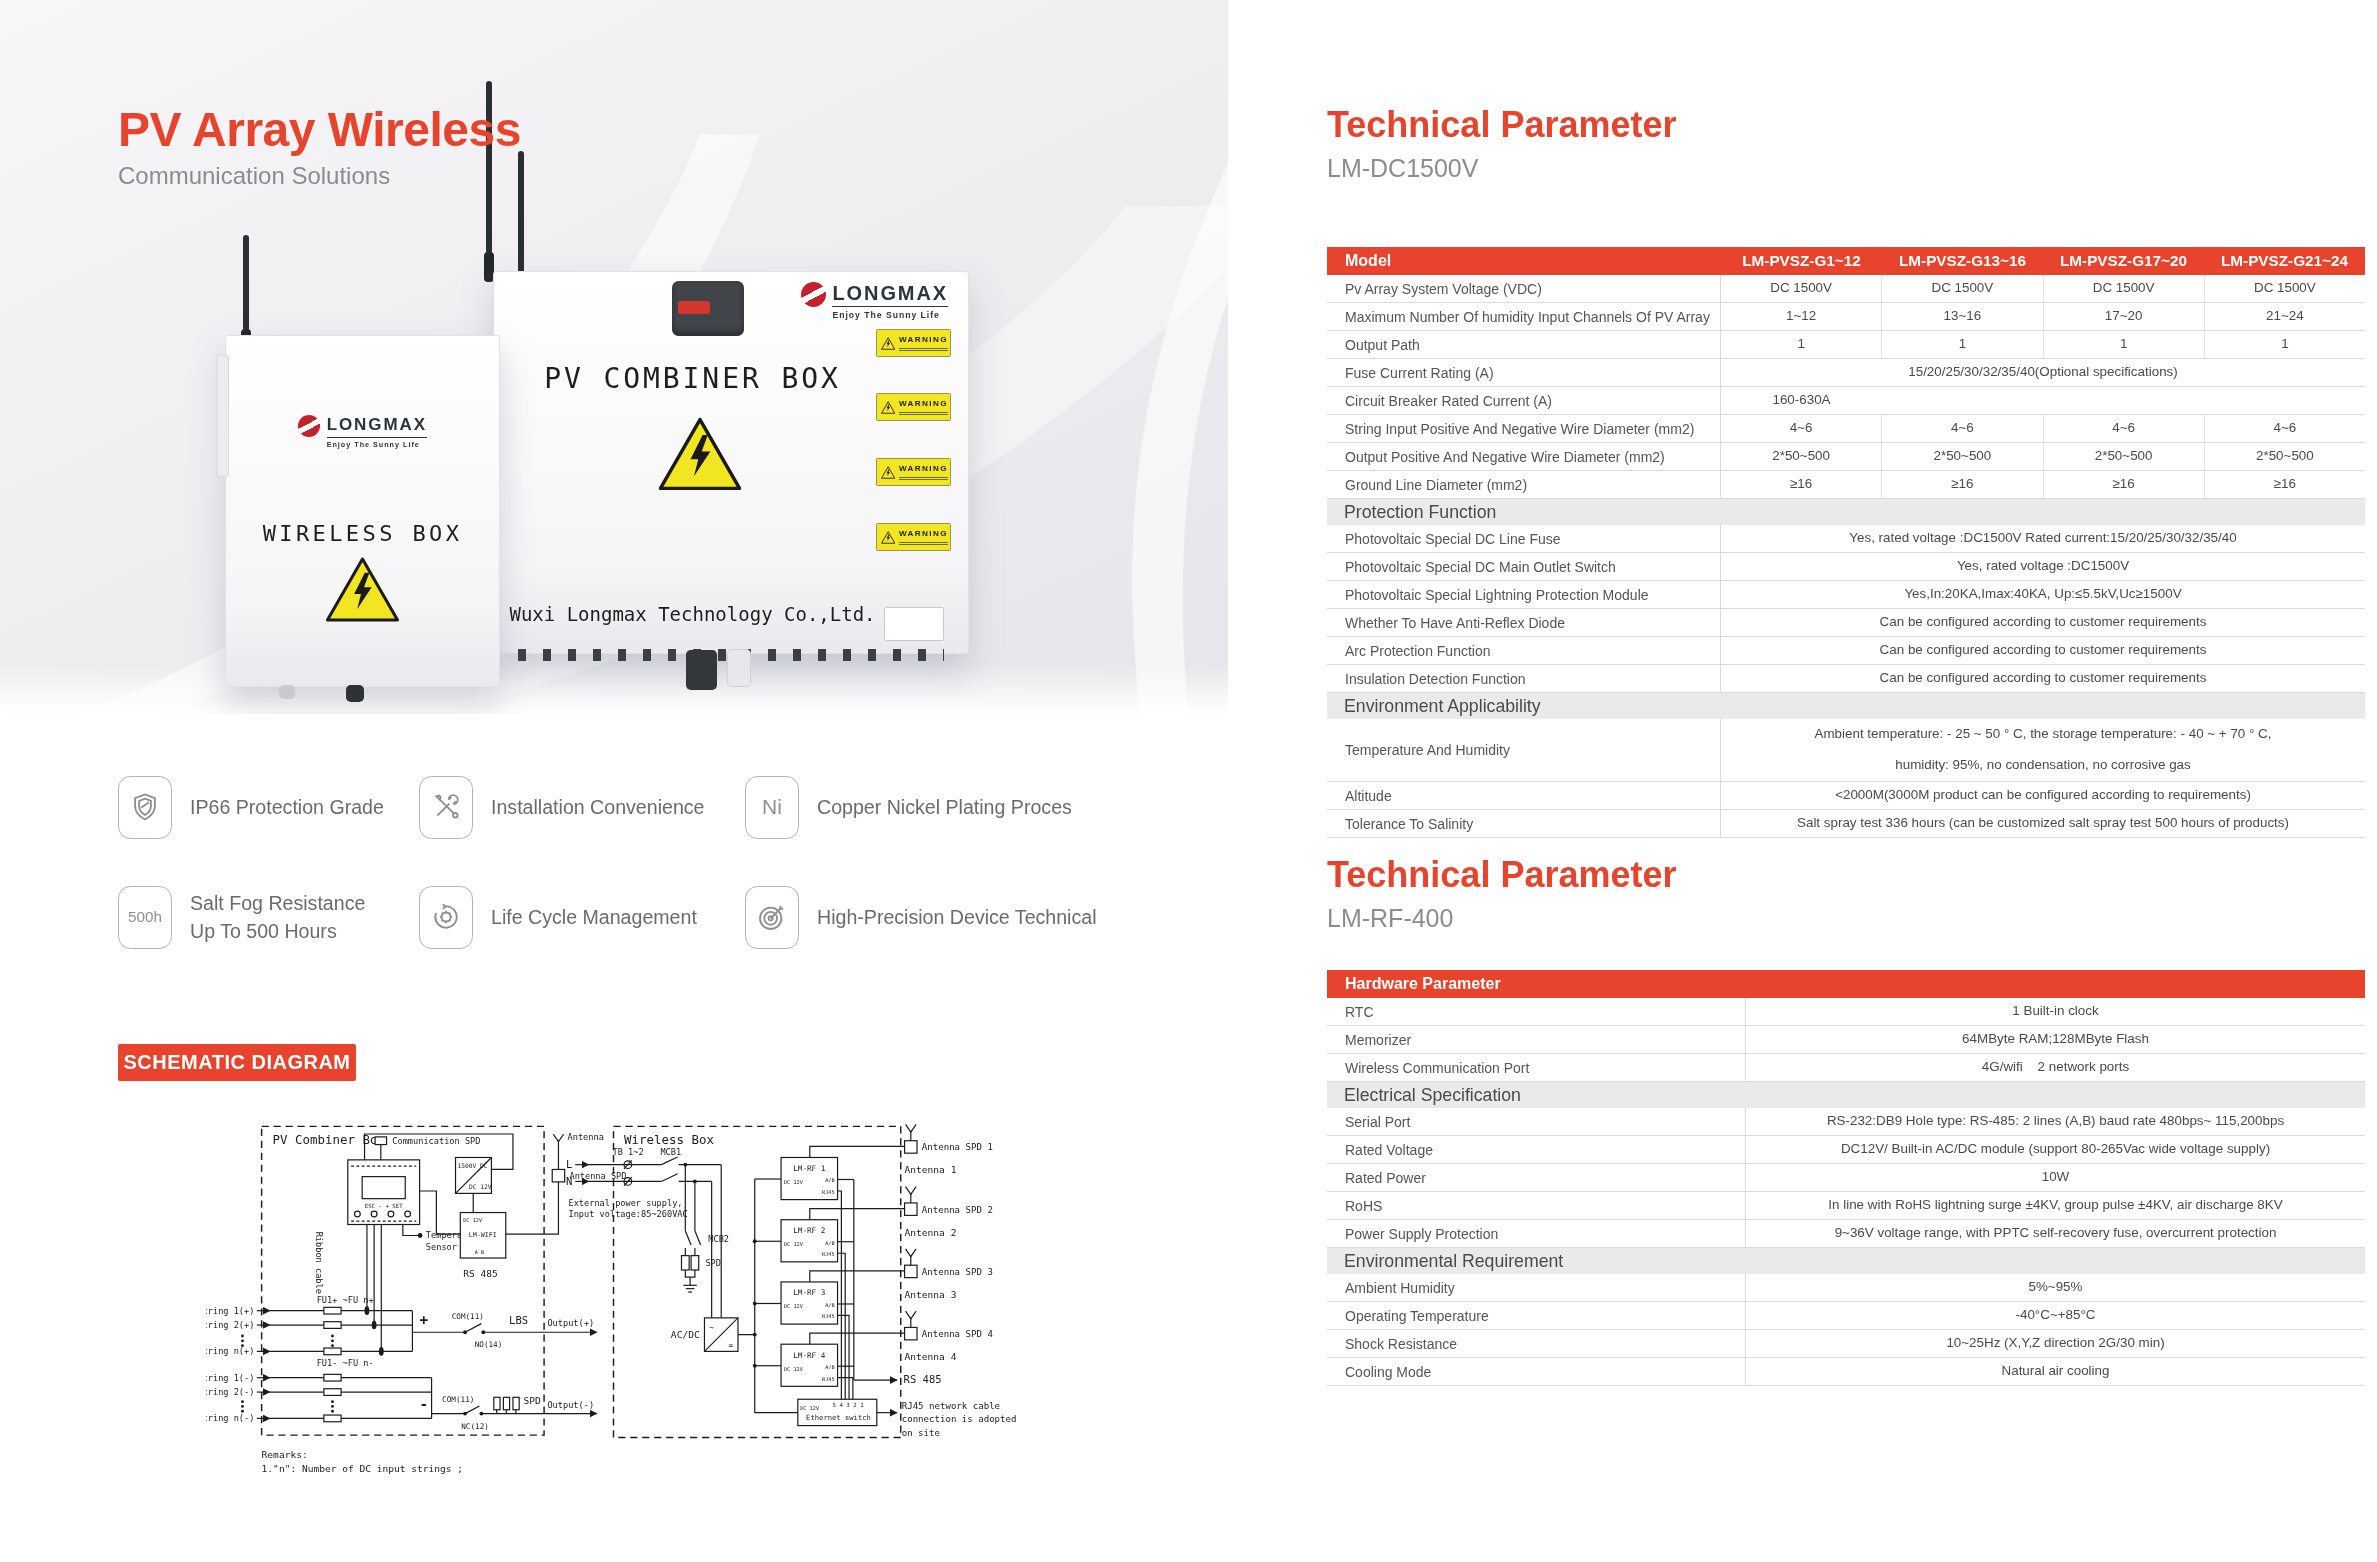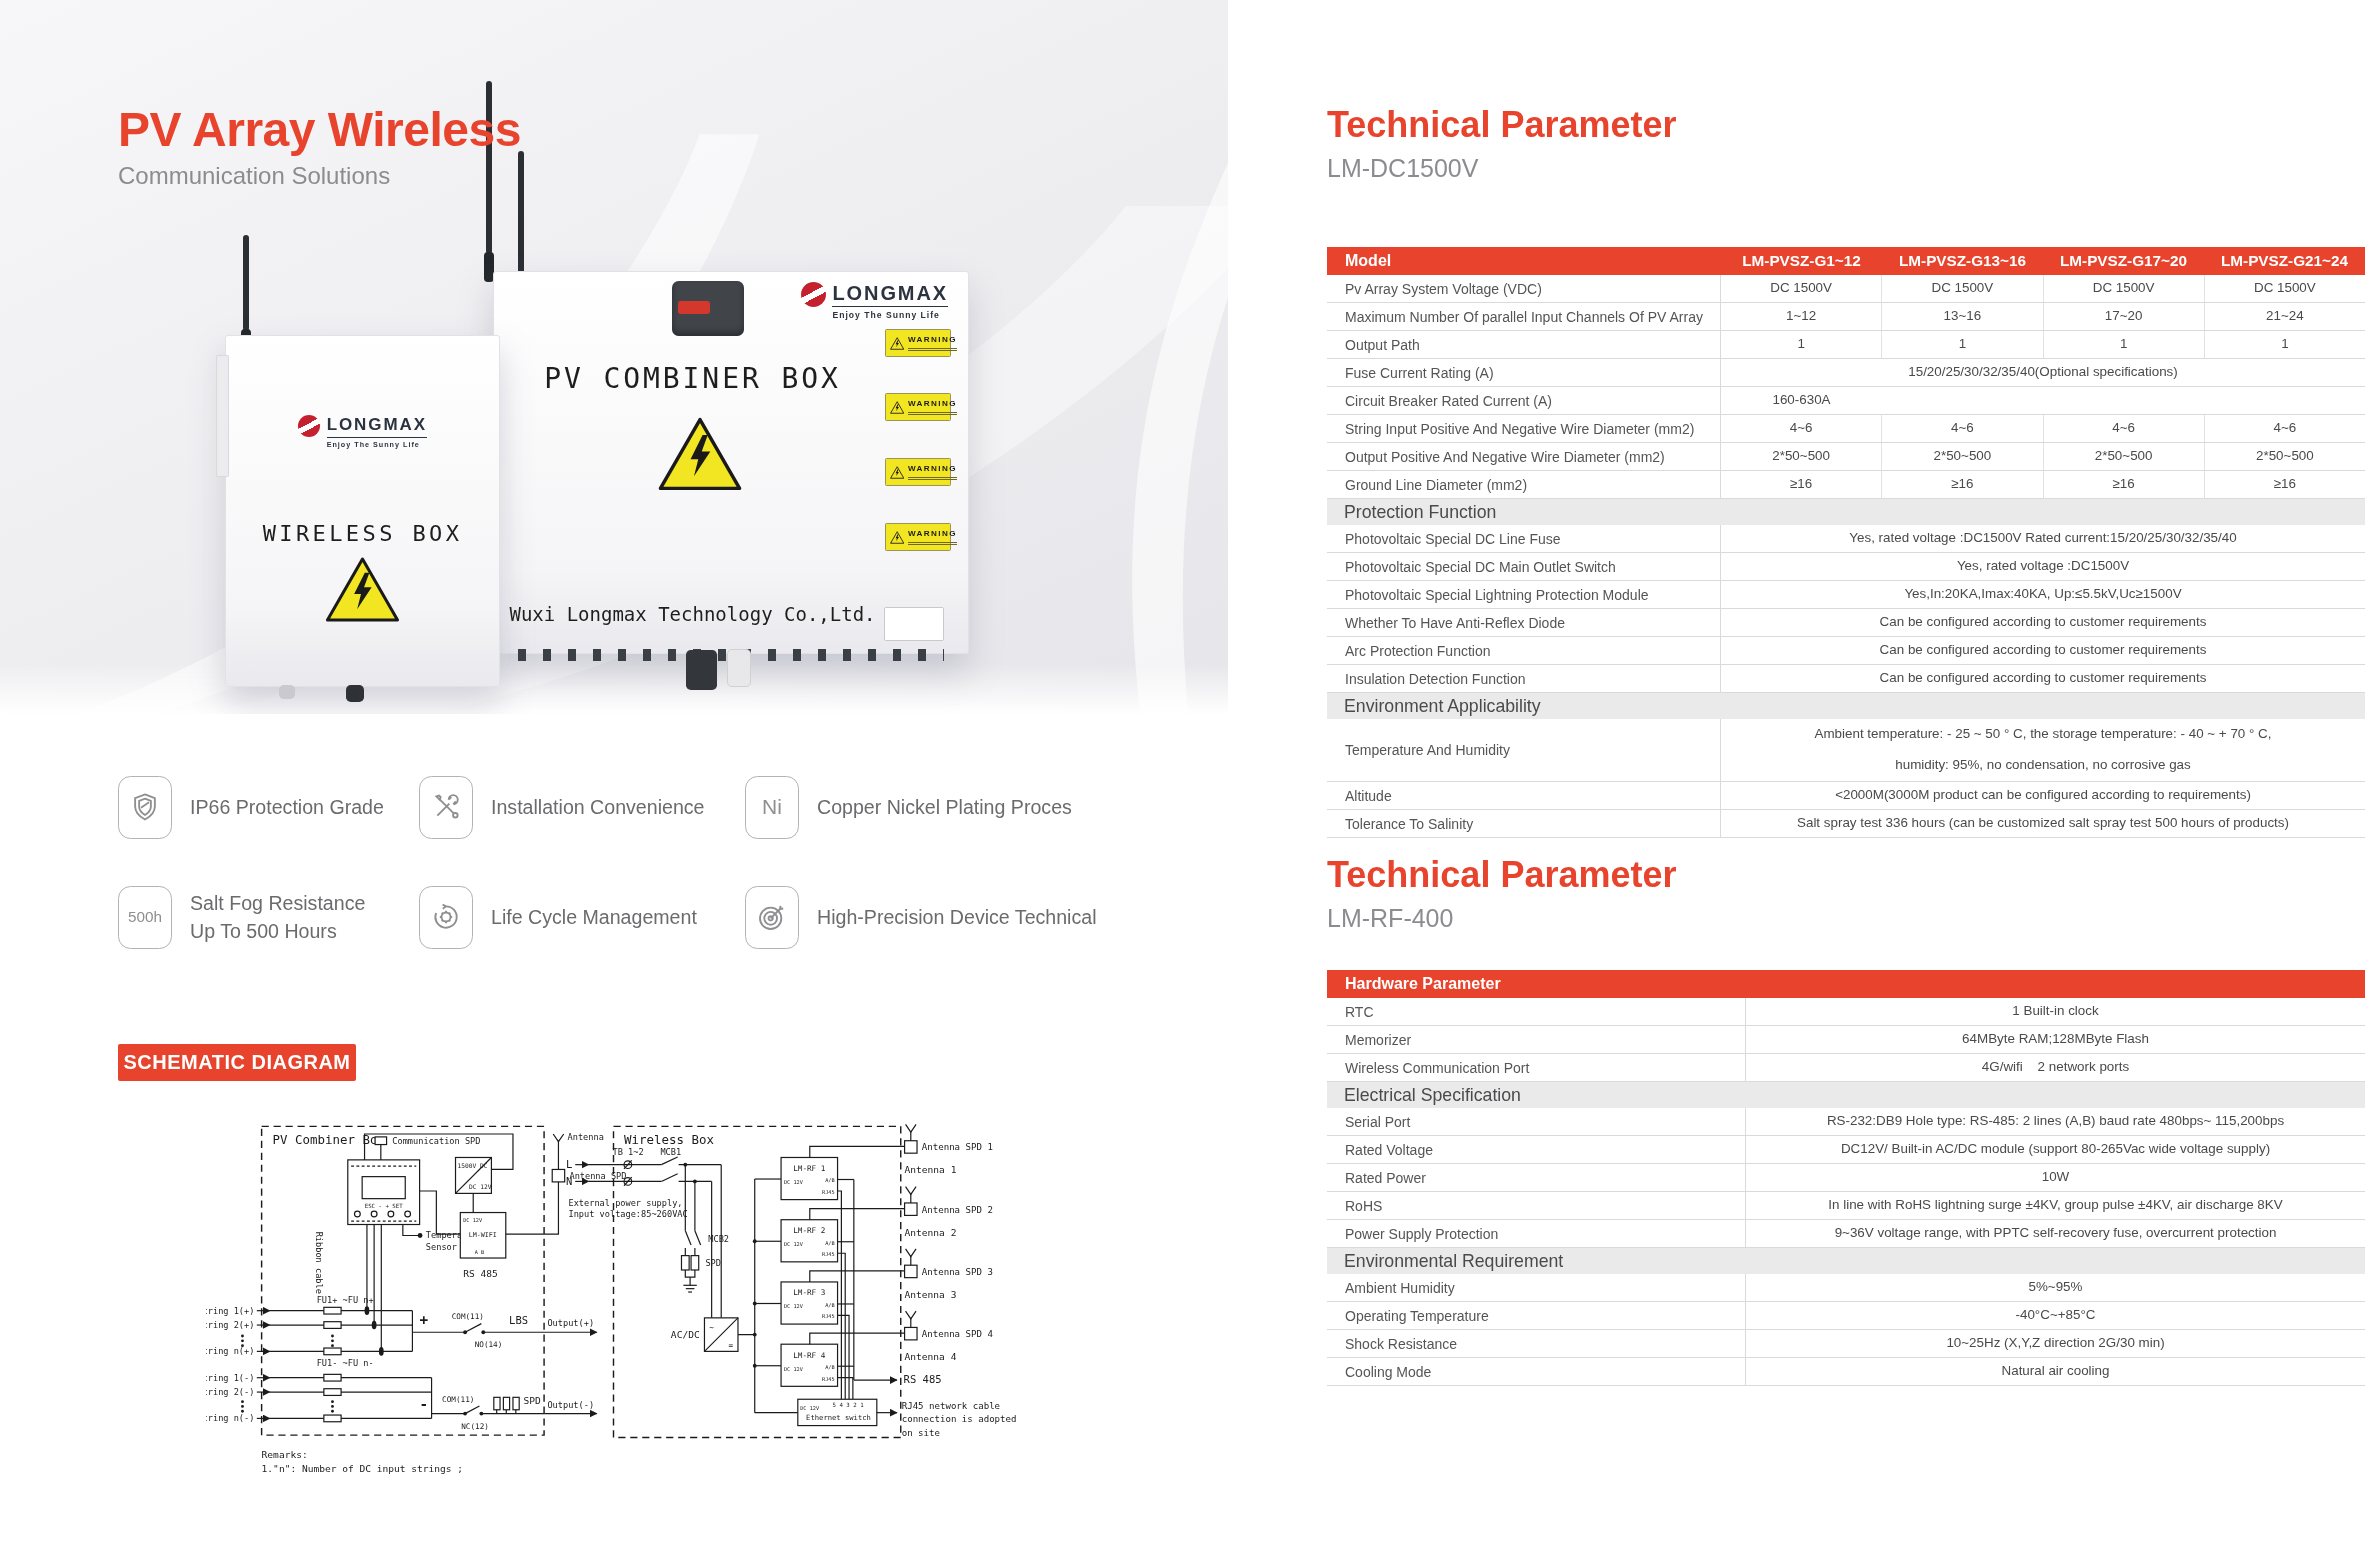--- a/index.html
+++ b/index.html
@@ -23,21 +23,21 @@
   .device{position:absolute;background:linear-gradient(180deg,#ffffff 0%,#f5f5f7 78%,#e9e9ee 100%);
      border:1px solid #e1e1e6;border-radius:2.9px;box-shadow:0 17px 34px rgba(110,110,135,.28);}
   .logo{display:flex;align-items:flex-start;gap:6.7px;}
   .logo-mark{width:25px;height:25px;border-radius:50%;flex:0 0 auto;
      background:linear-gradient(-28deg,#c5202e 40%,#ffffff 40%,#ffffff 58%,#c5202e 58%);}
   .logo-text{display:flex;flex-direction:column;}
   .logo-name{font-size:20px;font-weight:bold;color:#2c3340;letter-spacing:1.9px;
      border-bottom:1.4px solid #2c3340;padding-bottom:1.9px;}
   .logo-tag{font-size:8.6px;font-weight:bold;color:#2c3340;letter-spacing:1px;margin-top:2.4px;}
   .mono{font-family:"DejaVu Sans Mono",monospace;}
-  .warn-label{position:absolute;width:66px;height:28px;background:#f2e522;border:0.5px solid #9b9455;
+  .warn-label{position:absolute;width:75px;height:28px;background:#f2e522;border:0.5px solid #9b9455;
      border-radius:1.4px;display:flex;align-items:center;gap:3.8px;padding:1.9px 3.8px;box-sizing:border-box;}
   .warn-tri{width:14.4px;height:13px;flex:0 0 auto;}
   .warn-body{display:flex;flex-direction:column;flex:1;}
   .warn-word{font-size:8.1px;font-weight:bold;color:#1c1c1c;letter-spacing:1.4px;}
   .warn-lines{margin-top:1.9px;height:5.8px;
      background:repeating-linear-gradient(0deg,#6f6a20 0 1px,transparent 1px 2.4px);}
   .nubs{position:absolute;left:24px;right:24px;bottom:-7.7px;height:11.5px;
      background:repeating-linear-gradient(90deg,#3a3f46 0 7.7px,transparent 7.7px 25px);}
   .conn{position:absolute;border-radius:4.8px;}
 
@@ -559,21 +559,21 @@
       <div class="cell col-head">LM-PVSZ-G21~24</div>
     </div>
     <div class="row cols">
       <div class="cell label-cell">Pv Array System Voltage (VDC)</div>
       <div class="cell value-cell">DC 1500V</div>
       <div class="cell value-cell">DC 1500V</div>
       <div class="cell value-cell">DC 1500V</div>
       <div class="cell value-cell">DC 1500V</div>
     </div>
     <div class="row cols">
-      <div class="cell label-cell">Maximum Number Of parallel Input Channels Of PV Array</div>
+      <div class="cell label-cell">Maximum Number Of humidity Input Channels Of PV Array</div>
       <div class="cell value-cell">1~12</div>
       <div class="cell value-cell">13~16</div>
       <div class="cell value-cell">17~20</div>
       <div class="cell value-cell">21~24</div>
     </div>
     <div class="row cols">
       <div class="cell label-cell">Output Path</div>
       <div class="cell value-cell">1</div>
       <div class="cell value-cell">1</div>
       <div class="cell value-cell">1</div>

